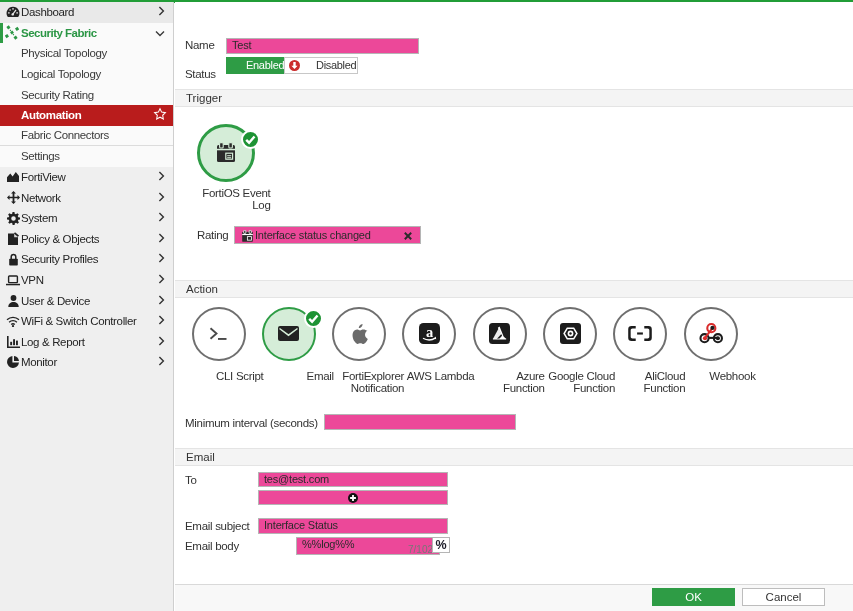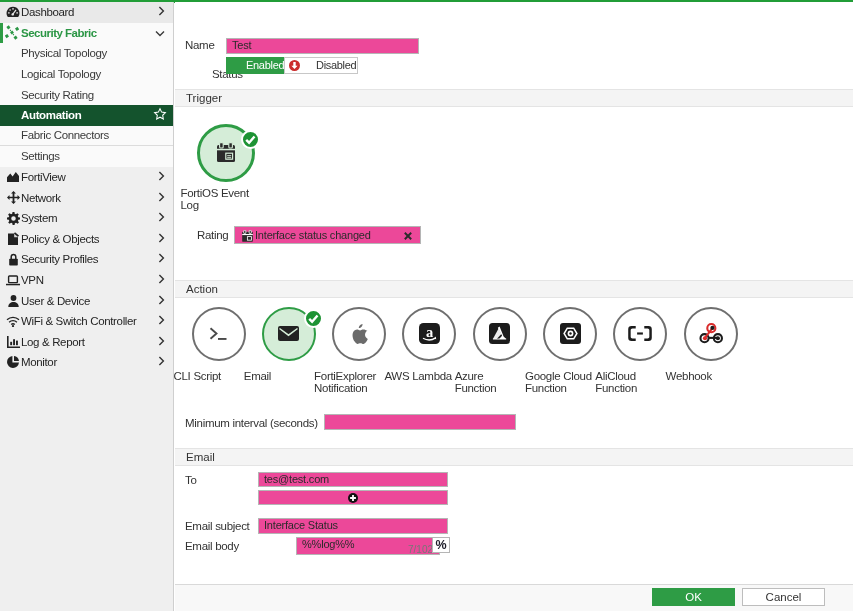--- a/index.html
+++ b/index.html
@@ -11,40 +11,40 @@
   background:#efefef; border-right:1px solid #cfcfcf; }
 .mrow { position:relative; height:20.6px; display:flex; align-items:center;
   color:#252525; letter-spacing:-0.35px; }
 .mrow .mi { position:absolute; left:6px; top:50%; transform:translateY(-50%);
   width:14px; height:14px; display:flex; align-items:center; justify-content:center; }
 .mrow .mt { position:absolute; left:21px; top:50%; transform:translateY(-50%); white-space:nowrap; }
 .mrow .chev { position:absolute; right:8px; top:50%; transform:translateY(-50%); }
 .grp { background:#fafafa; }
 .grp-end { border-bottom:1px solid #dcdcdc; }
 .sf { color:#2b9645; font-weight:bold; }
-.sel { background:#14532d; }
+.sel { background:#b91c1c; }
 .sel .mt { color:#fff; font-weight:bold; }
 .sub .mt { color:#3a3a3a; }
 
 #main { position:absolute; left:175px; top:2px; width:678px; height:609px; background:#fff; }
 #titlebar { position:absolute; left:0; top:0; width:678px; height:20px; background:#f0f0f0;
   border-bottom:1px solid #d8d8d8; line-height:19px; padding-left:11px; color:#333; letter-spacing:-0.35px; }
 .band { position:absolute; left:0; width:678px; height:18px; background:#f4f4f4;
   border-top:1px solid #e4e4e4; border-bottom:1px solid #e4e4e4; line-height:16px; padding-left:11px; color:#333; }
 .lbl { position:absolute; white-space:nowrap; color:#333; letter-spacing:-0.3px; }
 .inp { position:absolute; background:#ec4899; border:1px solid #b5b5b5; line-height:13px; padding-left:5px; color:#2b2b2b; font-size:11px; letter-spacing:-0.2px; }
 .btn { position:absolute; text-align:center; }
 .stbtn { position:absolute; height:16.5px; display:flex; align-items:center; padding-left:4px;
   letter-spacing:-0.3px; font-size:11px; }
 .stbtn span { margin-left:16px; }
 #trig-circle { position:absolute; left:21.5px; top:121.5px; width:58px; height:58px;
   border-radius:50%; background:#d5edd8; border:3px solid #2e9c45; }
 .badge { position:absolute; width:19px; height:19px; border-radius:50%;
   background:#1d9334; border:2px solid #fff; z-index:5; }
-.clabel { position:absolute; text-align:left; line-height:12.2px; color:#333; letter-spacing:-0.3px; }
+.clabel { position:absolute; text-align:right; line-height:12.2px; color:#333; letter-spacing:-0.3px; }
 .acircle { position:absolute; top:304.5px; width:54px; height:54px; border-radius:50%;
   background:#fff; border:2px solid #6f6f6f; display:flex; align-items:center; justify-content:center; }
 .acircle.selc { background:#d5edd8; border:2.5px solid #2e9c45; }
 #evt-x { position:absolute; right:8px; top:4.5px; } #evt-x svg { display:block; }
 #evt-cal { position:absolute; left:5.5px; top:2.5px; width:13px; height:13px; } #evt-cal svg { display:block; }
 #counter { position:absolute; left:233px; top:541.5px; font-size:10px; color:#777; }
 #footer { position:absolute; left:0; top:582px; width:678px; height:27px;
   background:#f8f8f8; border-top:1px solid #d9d9d9; }
 #ta { border:1px solid #b5b5b5;margin-left:38px; }
 </style>
@@ -236,21 +236,21 @@
           <path fill="none" stroke="#333" stroke-width="1.4" d="M1.4 1l4 4-4 4"></path>
         </svg></span>
     </div>
 </div>
 
 <div id="main">
 
   <div class="lbl" style="left:10px; top:37px;">Name</div>
   <div class="inp" style="left:51px; top:35.5px; width:193px; height:16px;">Test</div>
 
-  <div class="lbl" style="left:10px; top:66px;margin-left:27px;">Status</div>
+  <div class="lbl" style="left:10px; top:66px;">Status</div>
   <div class="stbtn" style="left:51px; top:55px; width:58px; background:#2e9c45; color:#fff;">
       <svg width="11" height="11" viewBox="0 0 12 12">
         <circle cx="6" cy="6" r="6" fill="#fff"></circle>
         <path fill="#2e9c45" d="M6 2.2l3.4 3.5H7.3v4H4.7v-4H2.6z"></path>
       </svg>
       <span>Enabled</span>
     </div>
   <div class="stbtn" style="left:109px; top:55px; width:74px; background:#fff; border:1px solid #c7c7c7; color:#333;">
       <svg width="11" height="11" viewBox="0 0 12 12">
         <circle cx="6" cy="6" r="6" fill="#cb2b2b"></circle>

